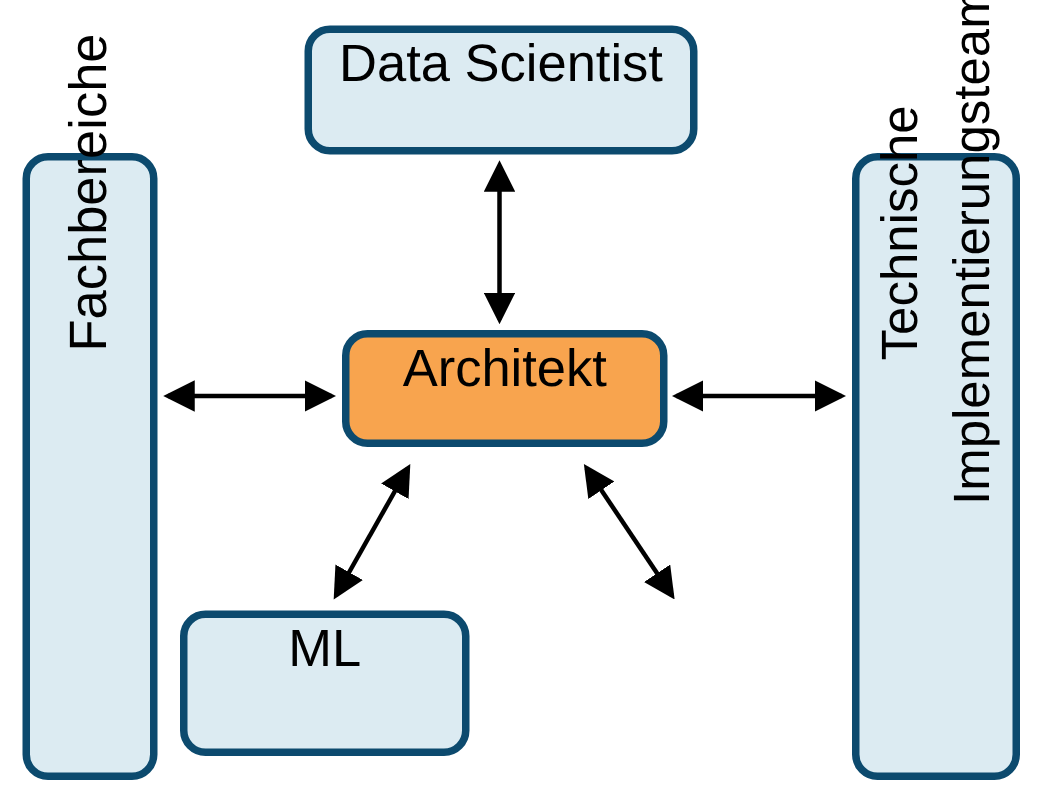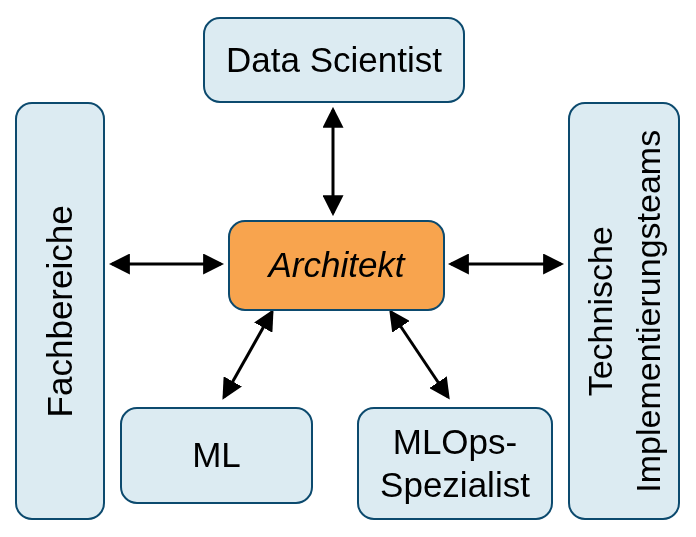--- a/index.html
+++ b/index.html
@@ -8,44 +8,44 @@
     width: 696px;
     height: 537px;
     background: #ffffff;
     font-family: "Liberation Sans", sans-serif;
     overflow: hidden;
     color: #000000;
   }
   .node {
     position: absolute;
     box-sizing: border-box;
-    border: 2px solid #0c4a6e;
+    border: 5px solid #0c4a6e;
     border-radius: 17px;
     display: flex;
-    align-items: center;
+    align-items: flex-start;
     justify-content: center;
     text-align: center;
   }
   .blue   { background: #dcebf2; }
   .orange { background: #f8a44e; }
   .label {
     font-size: 35px;
     line-height: 1.22;
     white-space: nowrap;
     flex-shrink: 0;
   }
   .vert .label {
     transform: rotate(-90deg);
     text-align: center;
   }
   .vert .label .line { display: block; }
   .two-line { font-size: 34px; line-height: 1.42; }
   
   #node-data-scientist { left: 203px; top: 17px;  width: 262px; height: 86px;  }
-  #node-architekt      { left: 228px; top: 220px; width: 217px; height: 91px; font-style: italic;  }
+  #node-architekt      { left: 228px; top: 220px; width: 217px; height: 78px;  }
   #node-fachbereiche   { left: 15px;  top: 102px; width: 90px;  height: 418px; }
   #node-technische     { left: 568px; top: 102px; width: 112px; height: 418px; }
   #node-ml-engineer    { left: 120px; top: 407px; width: 193px; height: 97px; }
   #node-mlops          { left: 357px; top: 407px; width: 196px; height: 113px; }
   .arrows {
     position: absolute;
     left: 0; top: 0;
     width: 696px; height: 537px;
     pointer-events: none;
   }
@@ -90,20 +90,14 @@
       <span class="line">Implementierungsteams</span>
     </span>
   </div>
 
   <div id="node-ml-engineer" class="node blue">
     <span class="label">
       <span class="line" style="display:block">ML</span>
     </span>
   </div>
 
-  <div id="node-mlops" class="node blue">
-    <span class="label">
-      <span class="line" style="display:block">MLOps-</span>
-      <span class="line" style="display:block">Spezialist</span>
-    </span>
-  </div>
 
 </div>
 
 </body></html>

